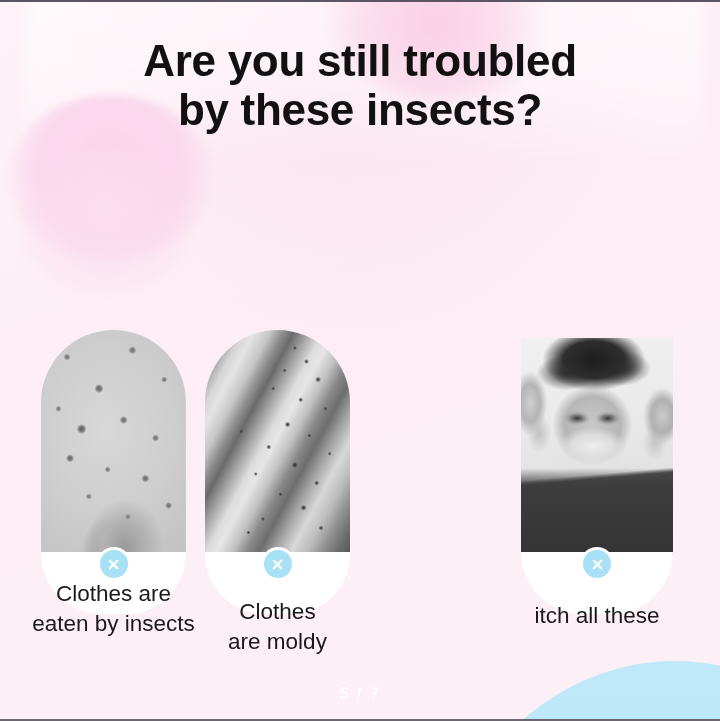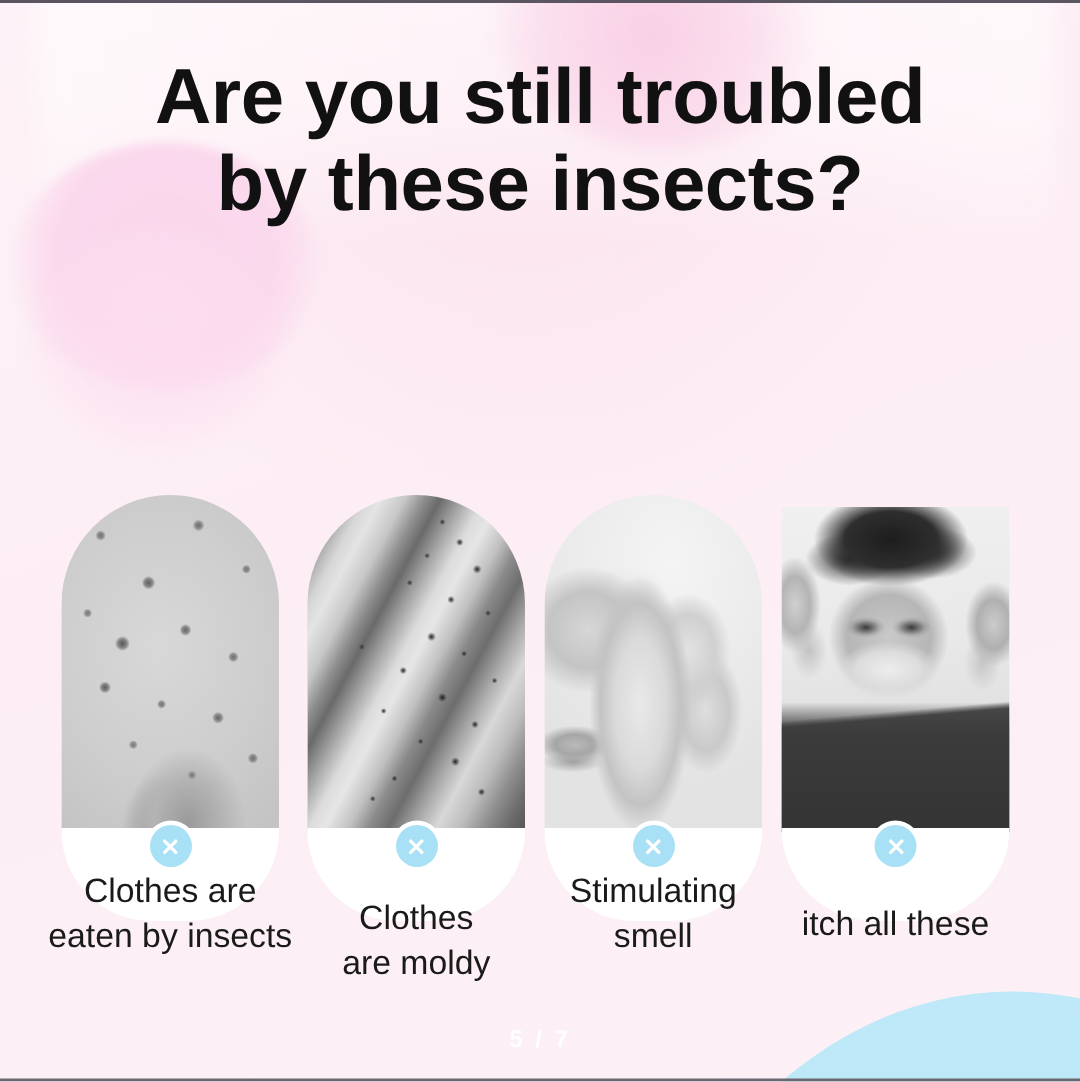--- a/index.html
+++ b/index.html
@@ -58,21 +58,21 @@
       radial-gradient(ellipse 95px 130px at 113px 470px, rgba(250,222,238,.85) 0%, rgba(250,222,238,0) 72%),
       radial-gradient(ellipse 95px 130px at 278px 470px, rgba(250,222,238,.85) 0%, rgba(250,222,238,0) 72%),
       radial-gradient(ellipse 95px 130px at 437px 470px, rgba(250,222,238,.85) 0%, rgba(250,222,238,0) 72%),
       radial-gradient(ellipse 100px 130px at 596px 470px, rgba(250,222,238,.85) 0%, rgba(250,222,238,0) 72%);
   }
 
   
   .heading{
     position:absolute; left:0; top:36px; width:720px;
     text-align:center; z-index:6;
-    color:#111; font-size:52px; font-weight:700;
+    color:#111; font-size:44px; font-weight:700;
     line-height:1.12; letter-spacing:-.3px;
   }
   .heading .l2{ display:block; }
 
   
   .cards{ position:absolute; left:0; top:0; width:720px; height:529px; z-index:5; }
   .card{ position:absolute; }
 
   .photo{
     position:absolute; left:0; top:0; width:100%;
@@ -270,35 +270,20 @@
       <div class="dot" style="background:#a8e0f5;">
         <svg width="15" height="15" viewBox="0 0 16 16" aria-hidden="true">
           <path d="M4 4 L12 12 M12 4 L4 12" stroke="#ffffff" stroke-width="2.4" stroke-linecap="round" fill="none"></path>
         </svg>
       </div>
     </div>
     <div class="caption" style="top:267px;">Clothes
 are moldy</div>
   </div>
 
-  <div class="card arch" style="left:363px; top:330px; width:145px; height:285px;">
-    <div class="photo" style="height:225px;">
-      <div class="ph-smell"></div>
-    </div>
-    <div class="base" style="top:222px;"></div>
-    <div class="badge" style="top:217px;">
-      <div class="dot" style="background:#a8e0f5;">
-        <svg width="15" height="15" viewBox="0 0 16 16" aria-hidden="true">
-          <path d="M4 4 L12 12 M12 4 L4 12" stroke="#ffffff" stroke-width="2.4" stroke-linecap="round" fill="none"></path>
-        </svg>
-      </div>
-    </div>
-    <div class="caption" style="top:249px;">Stimulating
-smell</div>
-  </div>
 
   <div class="card rect" style="left:521px; top:338px; width:152px; height:285px;">
     <div class="photo" style="height:217px;">
       <div class="ph-itch"></div>
     </div>
     <div class="base" style="top:214px;"></div>
     <div class="badge" style="top:209px;">
       <div class="dot" style="background:#a8e0f5;">
         <svg width="15" height="15" viewBox="0 0 16 16" aria-hidden="true">
           <path d="M4 4 L12 12 M12 4 L4 12" stroke="#ffffff" stroke-width="2.4" stroke-linecap="round" fill="none"></path>

